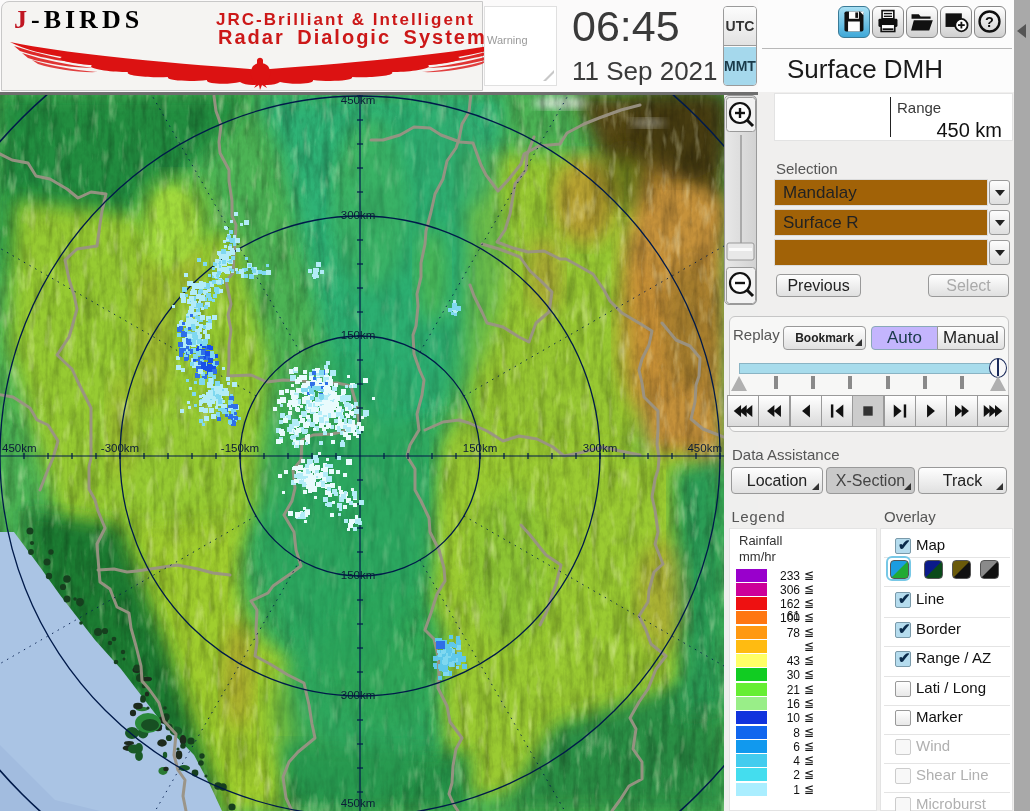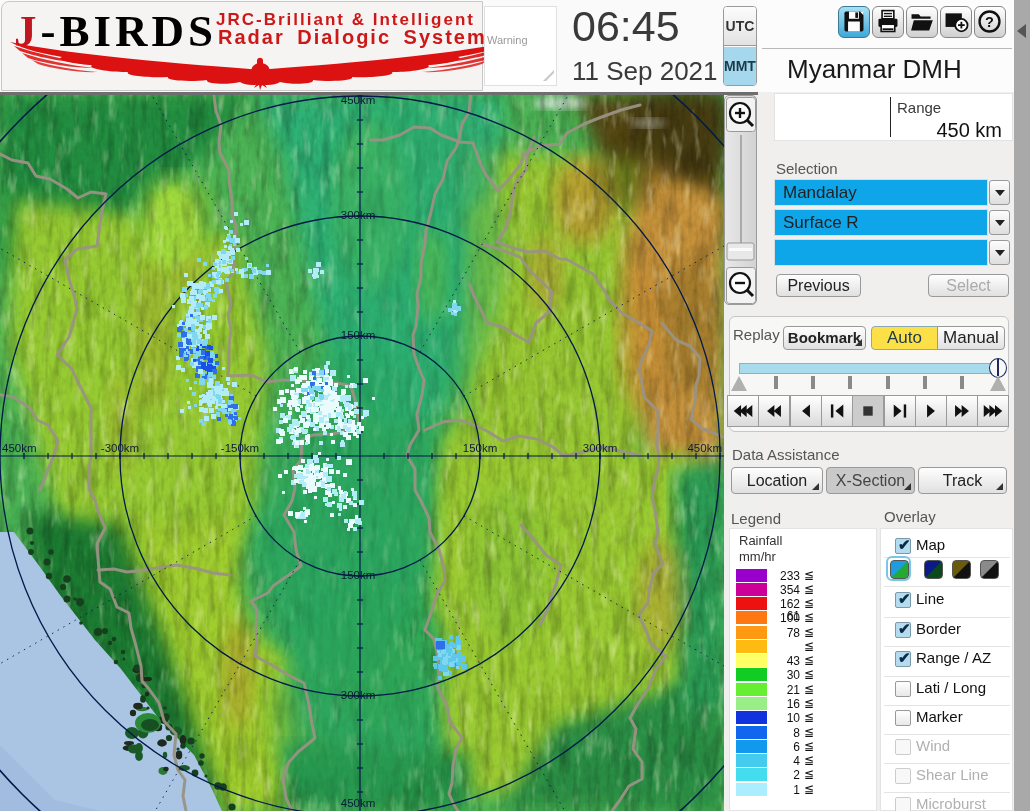--- a/index.html
+++ b/index.html
@@ -2,21 +2,21 @@
 <html><head>
 <meta charset="utf-8">
 <style>
 * { margin:0; padding:0; box-sizing:border-box; }
 html,body { width:1030px; height:811px; overflow:hidden; background:#fff; }
 body { font-family:"Liberation Sans", sans-serif; position:relative; }
 .abs { position:absolute; }
 
 #topbar { left:0; top:0; width:1030px; height:92px; background:#fbfafa; }
 #logobox { left:1px; top:1px; width:482px; height:90px; background:#f5f4f2; border:1px solid #c8c8c8; border-radius:8px 0 0 0; }
-#jb { left:14px; top:5px; font-family:"Liberation Serif", serif; font-weight:bold; font-size:45px; letter-spacing:4px; }
+#jb { left:14px; top:5px; font-family:"Liberation Serif", serif; font-weight:bold; font-size:26px; letter-spacing:4px; }
 #jb .j { color:#c01622; }
 #sub1 { left:216px; top:10px; color:#cc1818; font-weight:bold; font-size:17px; letter-spacing:2px; }
 #sub2 { left:218px; top:26px; color:#cc1818; font-weight:bold; font-size:20px; letter-spacing:2px; word-spacing:5px; }
 #warnbox { left:484px; top:6px; width:73px; height:80px; background:#fff; border:1px solid #e0e0e0; }
 #warntxt { left:3px; top:28px; color:#9a9a9a; font-size:11px; }
 #clock { left:572px; top:2px; font-size:43px; color:#3a3a3a; letter-spacing:0px; }
 #date { left:572px; top:56px; font-size:26px; color:#3a3a3a; }
 #utcmmt { left:723px; top:6px; width:34px; height:80px; border:1px solid #9a9a9a; border-radius:4px; overflow:hidden; }
 #utc { left:0; top:0; width:32px; height:39px; background:linear-gradient(#fcfcfc,#e2e2e2); border-bottom:1px solid #9a9a9a; color:#333; font-size:14px; font-weight:bold; text-align:center; line-height:39px; }
 #mmt { left:0; top:40px; width:32px; height:39px; background:#a5d8ec; color:#1a3a4a; font-size:14px; font-weight:bold; text-align:center; line-height:38px; }
@@ -33,47 +33,47 @@
 #iconline { left:762px; top:48px; width:250px; height:1px; background:#b8b8b8; }
 #dmh { left:787px; top:54px; font-size:26px; color:#1a1a1a; }
 #graystrip { left:1014px; top:0; width:16px; height:811px; background:#a9a9a9; }
 #collapsetri { left:1017px; top:24px; width:0; height:0; border-top:7px solid transparent; border-bottom:7px solid transparent; border-right:9px solid #555; }
 
 #rangebox { left:774px; top:93px; width:239px; height:48px; background:#fff; border:1px solid #e3e3e3; }
 #rangediv { left:890px; top:97px; width:1px; height:40px; background:#222; }
 #rangelbl { left:897px; top:99px; font-size:15px; color:#3a3a3a; }
 #rangeval { left:890px; top:119px; width:112px; text-align:right; font-size:20px; color:#111; }
 #sellbl { left:776px; top:160px; font-size:15px; color:#555; }
-.combo { left:774px; width:214px; height:27px; background:#0ea5e9; border:1px solid #dcdcdc; font-size:17px; color:#222; padding:3px 0 0 8px; }
+.combo { left:774px; width:214px; height:27px; background:#a16207; border:1px solid #dcdcdc; font-size:17px; color:#222; padding:3px 0 0 8px; }
 .cbtn { left:989px; width:21px; height:25px; background:linear-gradient(#fdfdfd,#dedede); border:1px solid #999; border-radius:3px; }
 .cbtn:after { content:""; position:absolute; left:5px; top:9px; border-left:5px solid transparent; border-right:5px solid transparent; border-top:6px solid #222; }
 .btn { background:linear-gradient(#fefefe,#e0e0e0); border:1px solid #999; border-radius:4px; font-size:16px; color:#222; text-align:center; }
 #prevbtn { left:776px; top:274px; width:85px; height:23px; line-height:21px; }
 #selbtn { left:928px; top:274px; width:81px; height:23px; line-height:21px; color:#aaa; }
 
 #replaybox { left:729px; top:316px; width:280px; height:116px; background:#f7f7f6; border:1px solid #c6c6c6; border-radius:6px; }
 #replaylbl { left:733px; top:326px; font-size:15px; color:#555; }
-#bookmark { left:783px; top:326px; width:83px; height:24px; line-height:22px; font-size:15px; font-weight:bold; }
-#autobtn { left:871px; top:326px; width:67px; height:24px; line-height:22px; background:#fde047; border:1px solid #8aa9b8; border-radius:4px 0 0 4px; font-size:17px; color:#173; color:#1a3a4a; text-align:center; }
+#bookmark { left:783px; top:326px; width:83px; height:24px; line-height:22px; font-size:12px; font-weight:bold; }
+#autobtn { left:871px; top:326px; width:67px; height:24px; line-height:22px; background:#c4b5fd; border:1px solid #8aa9b8; border-radius:4px 0 0 4px; font-size:17px; color:#173; color:#1a3a4a; text-align:center; }
 #manualbtn { left:937px; top:326px; width:68px; height:24px; line-height:22px; border-radius:0 4px 4px 0; font-size:17px; }
 #slidertrack { left:739px; top:363px; width:263px; height:11px; background:#a8dcec; border:1px solid #8ab4c4; }
 #sliderhandle { left:989px; top:358px; width:18px; height:20px; background:#f8f8f8; border:1.5px solid #1a2a5a; border-radius:50%; }
 #sliderhandle:after { content:""; position:absolute; left:7px; top:0px; width:1.5px; height:17px; background:#1a2a5a; }
 .ltri { width:0; height:0; border-left:8px solid transparent; border-right:8px solid transparent; border-bottom:15px solid #b0b0b0; }
 .tick { width:4px; height:13px; background:#8a8a8a; top:376px; }
 
 .pb { top:395px; width:32px; height:32px; background:linear-gradient(#ffffff,#dadada); border:1px solid #9a9a9a; }
 
 #dalbl { left:732px; top:446px; font-size:15px; color:#555; }
 #locbtn { left:731px; top:467px; width:92px; height:27px; line-height:25px; }
 #xsecbtn { left:826px; top:467px; width:89px; height:27px; line-height:25px; background:#c9c9c9; color:#444; }
 #trackbtn { left:918px; top:467px; width:89px; height:27px; line-height:25px; }
 .cornertri { position:absolute; right:3px; bottom:3px; width:0; height:0; border-left:7px solid transparent; border-bottom:7px solid #333; }
 
-#legendlbl { left:731px; top:510px; font-size:15px; color:#555; }
+#legendlbl { left:731px; top:510px; font-size:15px; color:#555;font-family:Liberation Mono, monospace; }
 #overlaylbl { left:884px; top:508px; font-size:15px; color:#555; }
 #legendbox { left:729px; top:528px; width:148px; height:283px; background:#fff; border:1px solid #e3e3e3; }
 #rainfall1 { left:739px; top:533px; font-size:13px; color:#333; }
 #rainfall2 { left:739px; top:549px; font-size:13px; color:#333; }
 .sw { left:736px; width:31px; height:13px; }
 .swl { width:64px; text-align:right; font-size:12px; color:#111; }
 .leq { font-size:12px; color:#111; }
 
 #overlaybox { left:880px; top:528px; width:133px; height:283px; background:#fff; border:1px solid #e3e3e3; }
 .ovrow { left:884px; width:126px; height:1px; background:#e4e4e4; }
@@ -1464,21 +1464,21 @@
       <rect x="5" y="7" width="18" height="15" fill="#111"></rect>
       <circle cx="22.5" cy="20" r="6.8" fill="#fff" stroke="#111" stroke-width="2"></circle>
       <rect x="18.8" y="19" width="7.4" height="2" fill="#111"></rect>
       <rect x="21.5" y="16.3" width="2" height="7.4" fill="#111"></rect>
     </svg></div>
 <div class="abs" style="left:974px;top:6px;width:32px;height:32px;background:linear-gradient(#ffffff,#d0d0d0);border:1.5px solid #888;border-radius:6px;"><svg width="29" height="29" viewBox="0 0 32 32">
       <circle cx="16" cy="16" r="11" fill="none" stroke="#111" stroke-width="2.6"></circle>
       <text x="16" y="22" font-size="16" font-weight="bold" text-anchor="middle" fill="#111" font-family="Liberation Sans">?</text>
     </svg></div>
 <div class="abs" id="iconline"></div>
-<div class="abs" id="dmh">Myanmar DMH</div>
+<div class="abs" id="dmh">Surface DMH</div>
 <div class="abs" id="graystrip"></div>
 <div class="abs" id="collapsetri"></div>
 
 <div class="abs" id="rangebox"></div>
 <div class="abs" id="rangediv"></div>
 <div class="abs" id="rangelbl">Range</div>
 <div class="abs" id="rangeval">450 km</div>
 <div class="abs" id="sellbl">Selection</div>
 <div class="abs combo" style="top:179px;">Mandalay</div>
 <div class="abs cbtn" style="top:180px;"></div>
@@ -1547,21 +1547,21 @@
 
 <div class="abs" id="legendlbl">Legend</div>
 <div class="abs" id="overlaylbl">Overlay</div>
 <div class="abs" id="legendbox"></div>
 <div class="abs" id="rainfall1">Rainfall</div>
 <div class="abs" id="rainfall2">mm/hr</div>
 <div class="abs sw" style="top:568.5px;background:#9900cc;"></div>
 <div class="abs swl" style="left:736px;top:568.5px;">233</div>
 <div class="abs leq" style="left:804px;top:567.5px;">≦</div>
 <div class="abs sw" style="top:582.8px;background:#cc0099;"></div>
-<div class="abs swl" style="left:736px;top:582.8px;">354</div>
+<div class="abs swl" style="left:736px;top:582.8px;">306</div>
 <div class="abs leq" style="left:804px;top:581.8px;">≦</div>
 <div class="abs sw" style="top:597.0px;background:#ee1111;"></div>
 <div class="abs swl" style="left:736px;top:597.0px;">162</div>
 <div class="abs leq" style="left:804px;top:596.0px;">≦</div>
 <div class="abs sw" style="top:611.3px;background:#ff7711;"></div>
 <div class="abs swl" style="left:736px;top:611.3px;">100</div>
 <div class="abs leq" style="left:804px;top:610.3px;">≦</div>
 <div class="abs sw" style="top:625.6px;background:#ff9911;"></div>
 <div class="abs swl" style="left:736px;top:625.6px;">78</div>
 <div class="abs leq" style="left:804px;top:624.6px;">≦</div>

